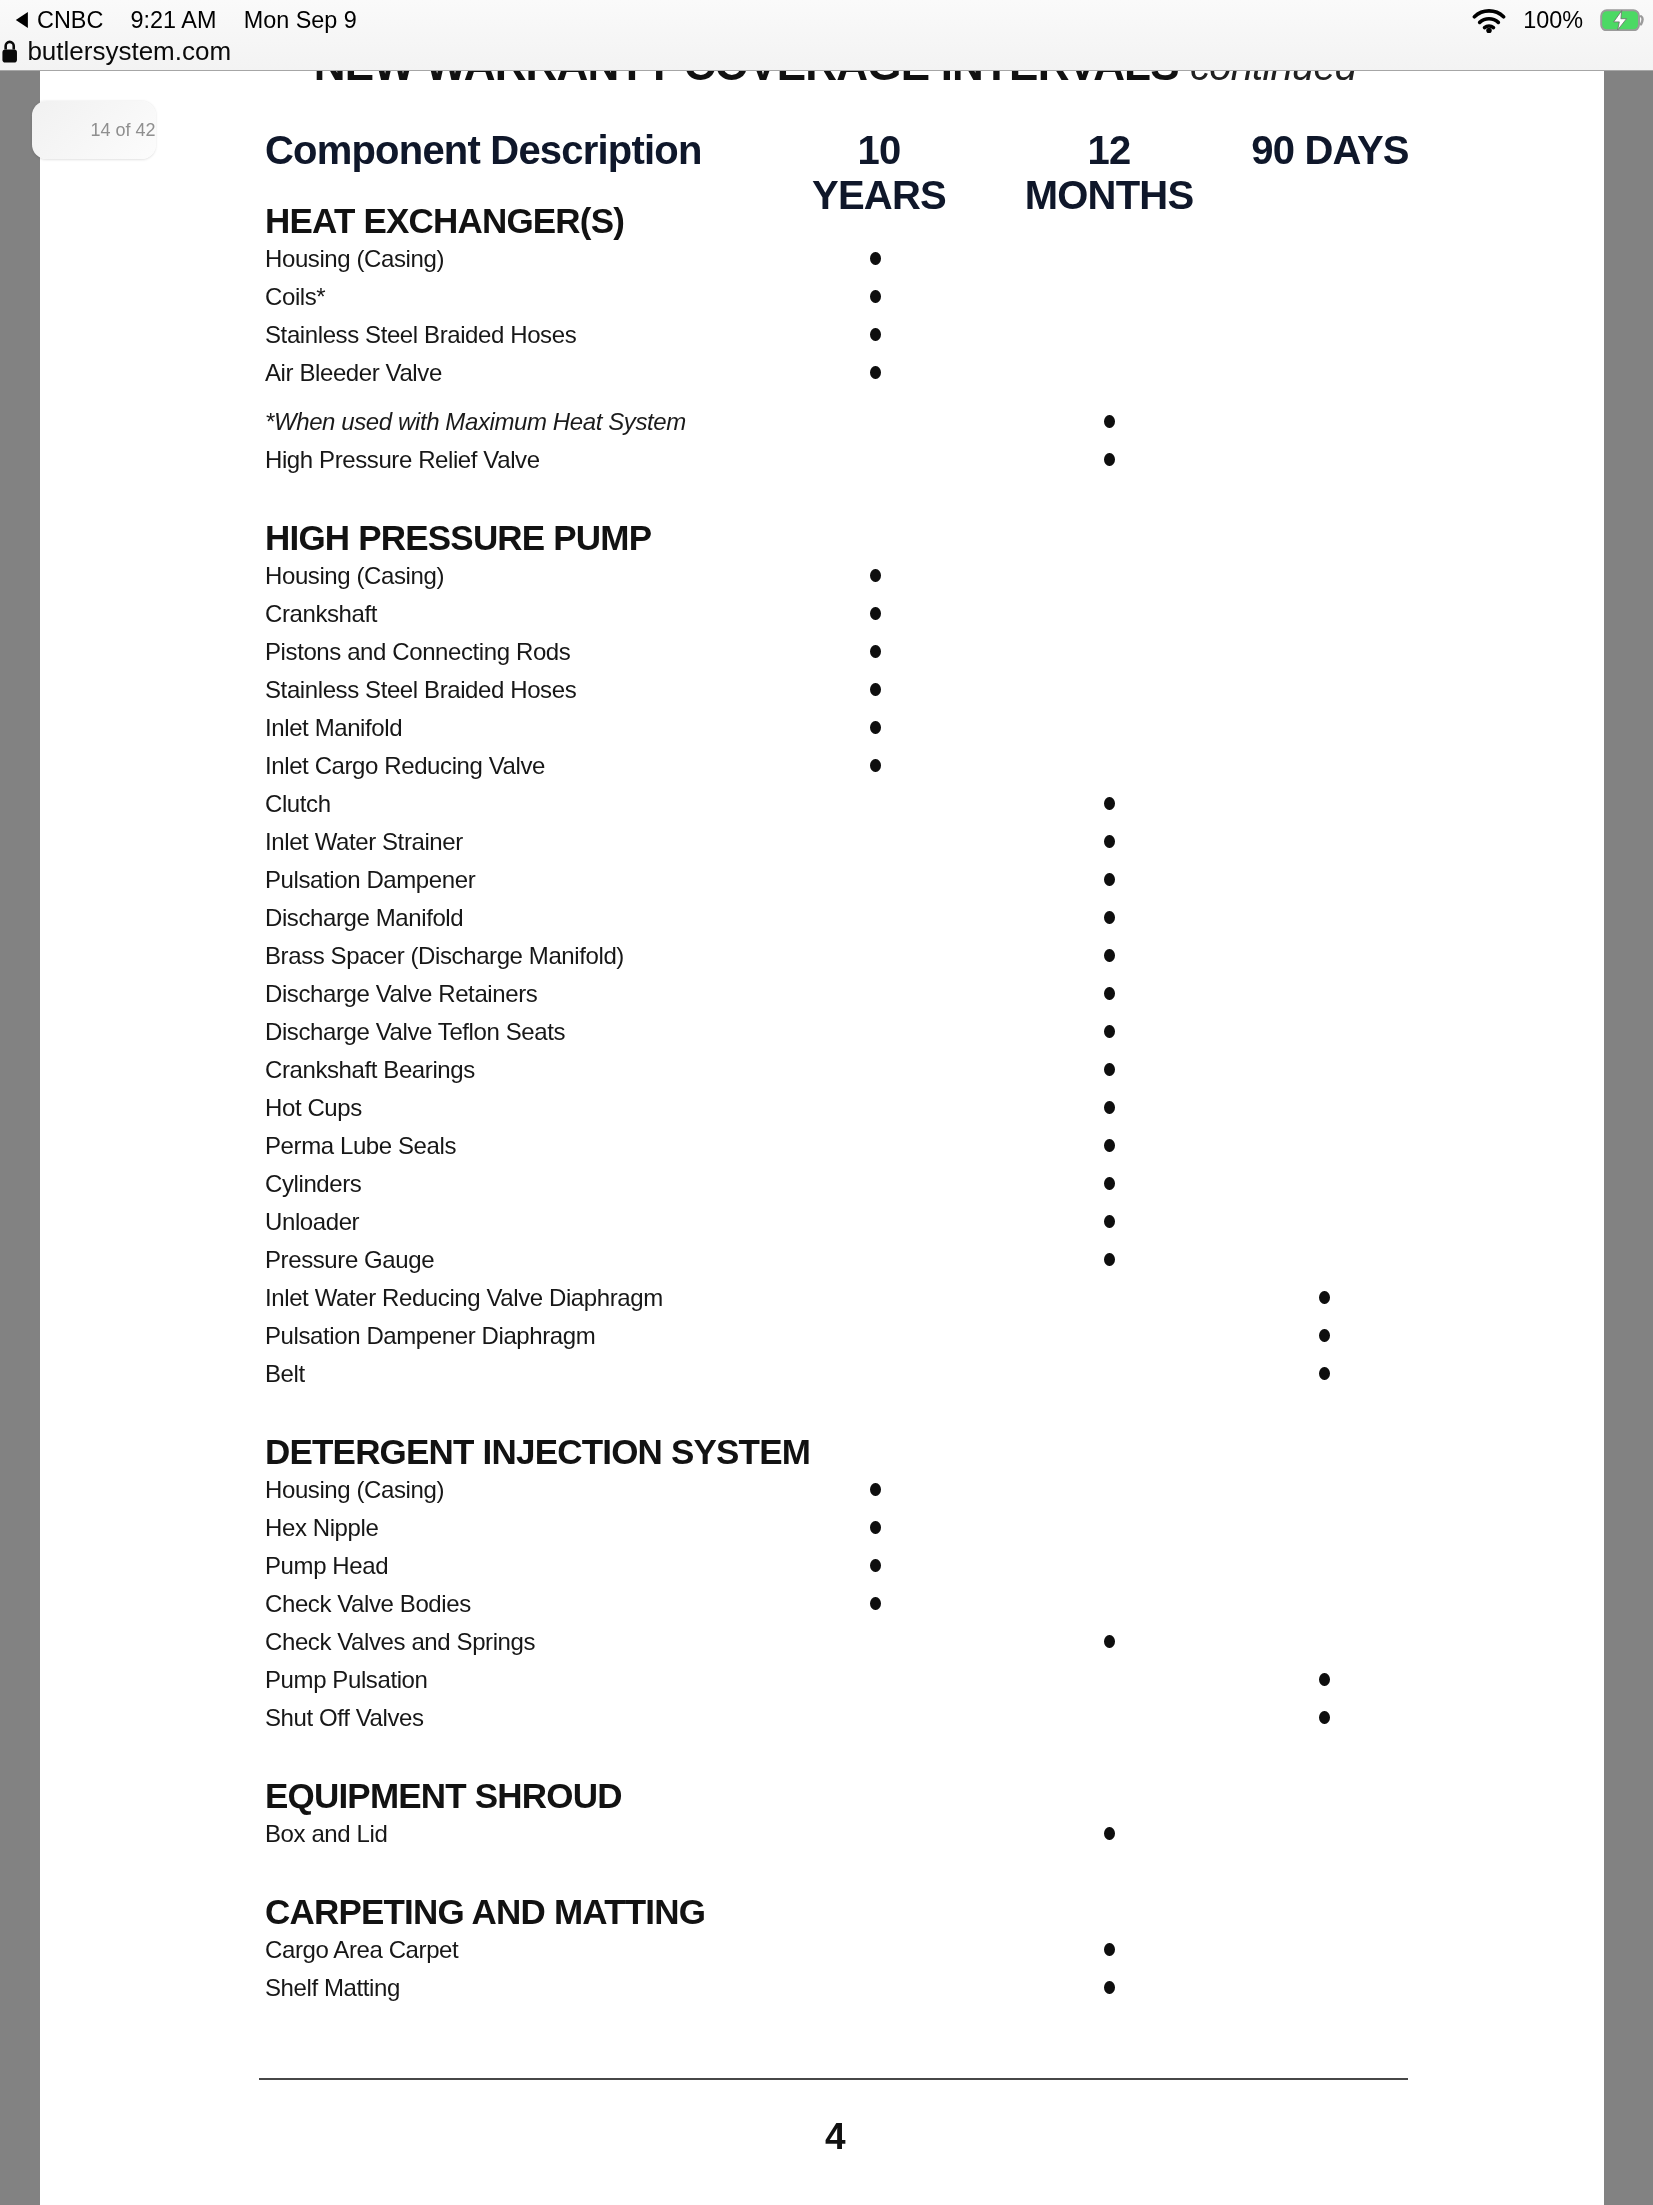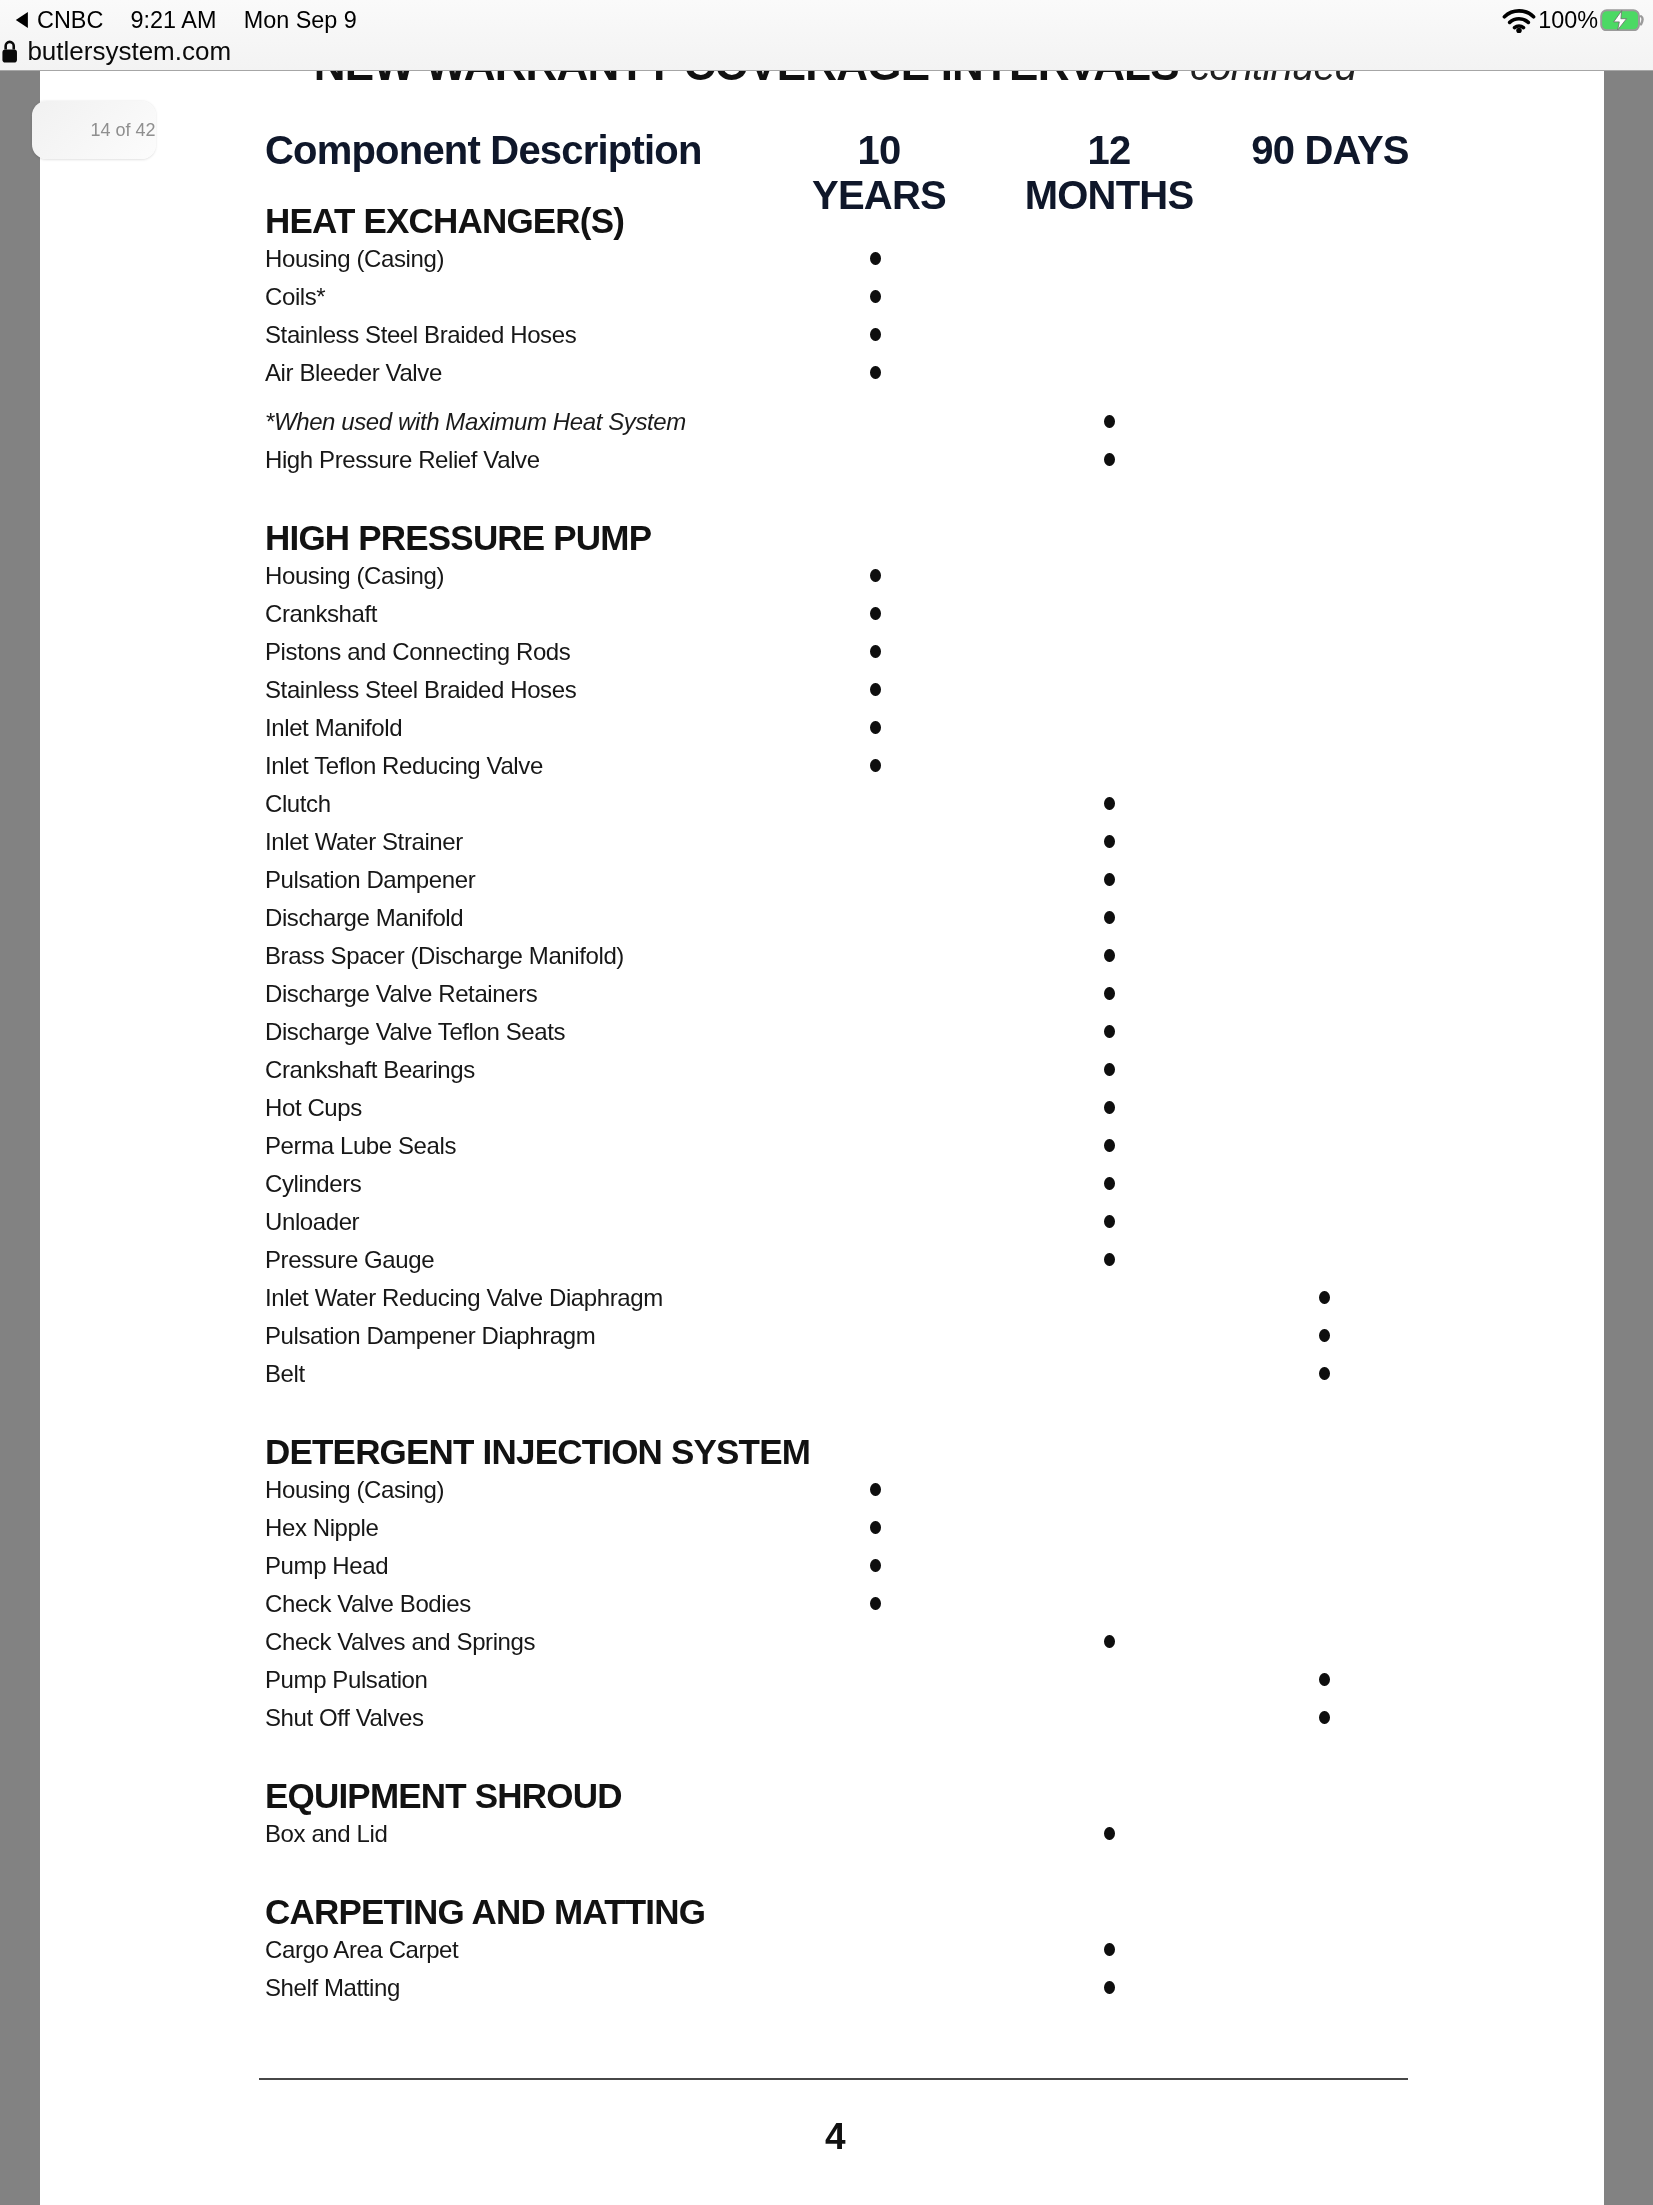--- a/index.html
+++ b/index.html
@@ -9,21 +9,21 @@
   
   .page{position:absolute; left:40px; top:71px; width:1564px; height:2134px; background:#ffffff;}
 
   
   .chrome{position:absolute; left:0; top:0; width:1653px; height:71px; z-index:5;
           background:linear-gradient(180deg,#fafafa 0%,#f3f3f3 100%);
           border-bottom:1.6px solid #a6a6a6; box-sizing:border-box;}
   .status-left{position:absolute; left:14.5px; top:6.5px; display:flex; align-items:center; gap:8px;
                font-size:23.4px; color:#000; font-weight:400;}
   .status-left .gap{width:11.3px;}
-  .status-right{position:absolute; right:8px; top:6.5px; display:flex; align-items:center; gap:2px;
+  .status-right{position:absolute; right:8px; top:6.5px; display:flex; align-items:center; gap:17px;
                 font-size:23.4px; color:#000;}
   .url-row{position:absolute; left:0; top:36px; width:100%; display:flex; justify-content:flex-start;
            align-items:center; gap:8px; font-size:26px; color:#0a0a0a;}
 
   .icon{display:inline-block; line-height:0;}
 
   
   .pill{position:absolute; left:31.5px; top:101px; width:124px; height:58px; z-index:6;
         background:linear-gradient(135deg,#f1f1f1 0%,#fcfcfc 100%);
         border-radius:14.5px; display:flex; align-items:center; justify-content:flex-end;
@@ -84,21 +84,21 @@
           <div class="row note"><span>*When used with Maximum Heat System</span><span class="dot" style="left: 839px;"></span></div>
           <div class="row"><span>High Pressure Relief Valve</span><span class="dot" style="left: 839px;"></span></div>
         </div>
         <div class="sec">
           <div class="sec-heading">HIGH PRESSURE PUMP</div>
           <div class="row"><span>Housing (Casing)</span><span class="dot" style="left: 605px;"></span></div>
           <div class="row"><span>Crankshaft</span><span class="dot" style="left: 605px;"></span></div>
           <div class="row"><span>Pistons and Connecting Rods</span><span class="dot" style="left: 605px;"></span></div>
           <div class="row"><span>Stainless Steel Braided Hoses</span><span class="dot" style="left: 605px;"></span></div>
           <div class="row"><span>Inlet Manifold</span><span class="dot" style="left: 605px;"></span></div>
-          <div class="row"><span>Inlet Teflon Reducing Valve</span><span class="dot" style="left: 605px;"></span></div>
+          <div class="row"><span>Inlet Cargo Reducing Valve</span><span class="dot" style="left: 605px;"></span></div>
           <div class="row"><span>Clutch</span><span class="dot" style="left: 839px;"></span></div>
           <div class="row"><span>Inlet Water Strainer</span><span class="dot" style="left: 839px;"></span></div>
           <div class="row"><span>Pulsation Dampener</span><span class="dot" style="left: 839px;"></span></div>
           <div class="row"><span>Discharge Manifold</span><span class="dot" style="left: 839px;"></span></div>
           <div class="row"><span>Brass Spacer (Discharge Manifold)</span><span class="dot" style="left: 839px;"></span></div>
           <div class="row"><span>Discharge Valve Retainers</span><span class="dot" style="left: 839px;"></span></div>
           <div class="row"><span>Discharge Valve Teflon Seats</span><span class="dot" style="left: 839px;"></span></div>
           <div class="row"><span>Crankshaft Bearings</span><span class="dot" style="left: 839px;"></span></div>
           <div class="row"><span>Hot Cups</span><span class="dot" style="left: 839px;"></span></div>
           <div class="row"><span>Perma Lube Seals</span><span class="dot" style="left: 839px;"></span></div>

